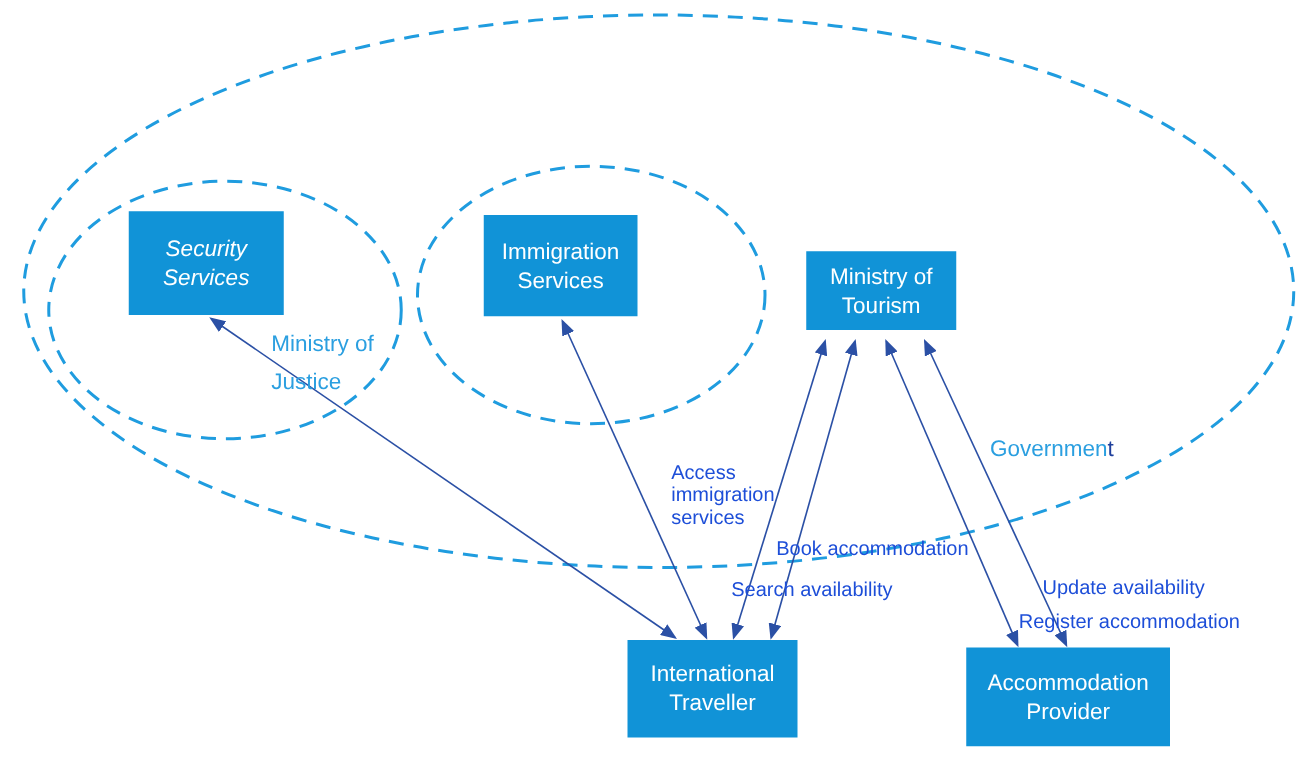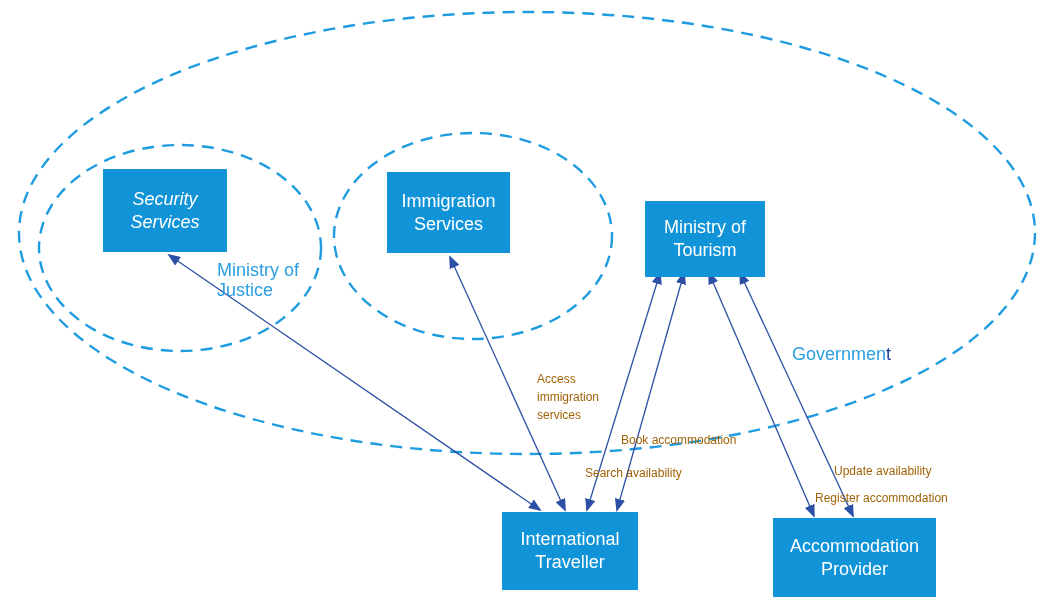--- a/index.html
+++ b/index.html
@@ -6,22 +6,22 @@
   .canvas{
     position:relative;width:1050px;height:615px;background:#ffffff;
     font-family:"Liberation Sans",sans-serif;overflow:hidden;
   }
   .layer{position:absolute;left:0;top:0;}
   .node{
     position:absolute;background:#1193d7;color:#ffffff;
     display:flex;align-items:center;justify-content:center;
     text-align:center;font-size:18px;line-height:23px;
   }
-  .blabel{position:absolute;color:#2b9fe0;font-size:18px;line-height:20px;}
-  .clabel{position:absolute;color:#a16207;font-size:12px;line-height:18px;}
+  .blabel{position:absolute;color:#2b9fe0;font-size:18px;line-height:30px;}
+  .clabel{position:absolute;color:#1d4ed8;font-size:16px;line-height:18px;}
   .nowrap{white-space:nowrap;}
   .gov-tail{color:#1f3f9c;}
 </style>
 </head>
 <body>
 
 <div class="canvas">
 
   <svg class="layer" width="1050" height="615" viewBox="0 0 1050 615">
     <defs>
@@ -39,21 +39,21 @@
     <line x1="587" y1="510" x2="660" y2="273" stroke="#2b50a5" stroke-width="1.3" marker-start="url(#ah)" marker-end="url(#ah)"></line>
     <line x1="617" y1="510" x2="684" y2="273" stroke="#2b50a5" stroke-width="1.3" marker-start="url(#ah)" marker-end="url(#ah)"></line>
     <line x1="814" y1="516" x2="709" y2="273" stroke="#2b50a5" stroke-width="1.3" marker-start="url(#ah)" marker-end="url(#ah)"></line>
     <line x1="853" y1="516" x2="740" y2="273" stroke="#2b50a5" stroke-width="1.3" marker-start="url(#ah)" marker-end="url(#ah)"></line>
   </svg>
 
   <div class="node" style="left:103px;top:169px;width:124px;height:83px;font-style:italic;">Security Services</div>
 
   <div class="node" style="left:387px;top:172px;width:123px;height:81px;">Immigration Services</div>
 
-  <div class="node" style="left:645px;top:201px;width:120px;height:76px;">Ministry of Tourism</div>
+  <div class="node" style="left:645px;top:201px;width:120px;height:63px;">Ministry of Tourism</div>
 
   <div class="node" style="left:502px;top:512px;width:136px;height:78px;">International Traveller</div>
 
   <div class="node" style="left:773px;top:518px;width:163px;height:79px;">Accommodation Provider</div>
 
   <div class="blabel" style="left:217px;top:260px;width:112px;">Ministry of Justice</div>
 
 
   <div class="blabel nowrap" style="left:792px;top:344px;"><span>Governmen</span><span class="gov-tail">t</span></div>
 

